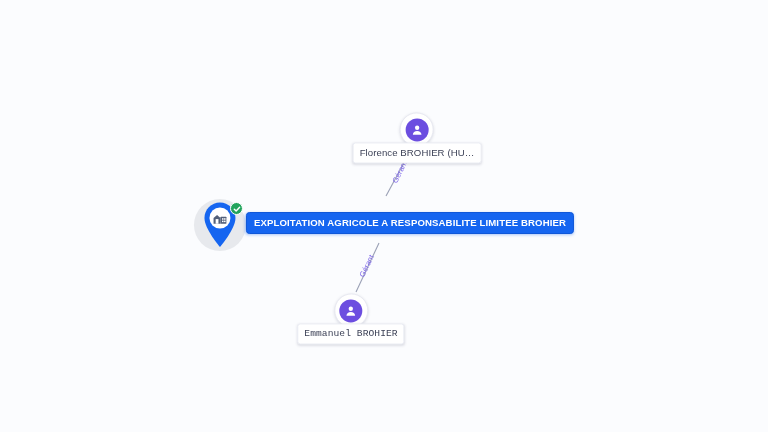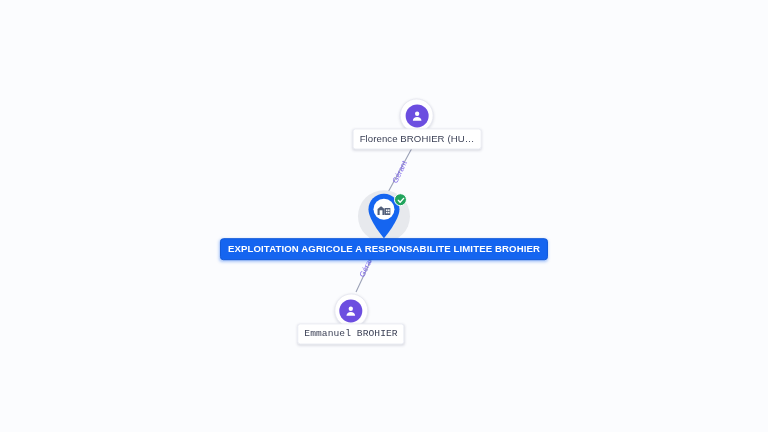--- a/index.html
+++ b/index.html
@@ -77,21 +77,21 @@
     box-shadow: 0 1px 2.5px rgba(40, 45, 80, 0.14);
     white-space: nowrap;
     z-index: 4;
   }
 
   
   #company-node {
     position: absolute;
     transform: translate(-50%, -50%);
     display: flex;
-    flex-direction: column;
+    flex-direction: row;
     align-items: center;
   }
   .pin-halo {
     position: relative;
     width: 52px;
     height: 52px;
     border-radius: 50%;
     background: #e7e9ed;
     display: flex;
     align-items: flex-start;
@@ -159,21 +159,21 @@
 
   <svg id="edge-layer" viewBox="0 0 768 432" width="768" height="432">
     <line x1="412" y1="148" x2="386" y2="196" stroke="#9aa0b5" stroke-width="1.1"></line>
     <line x1="356" y1="292" x2="379" y2="243" stroke="#9aa0b5" stroke-width="1.1"></line>
   </svg>
 
   <div class="edge-label" style="left:400px; top:172px;">Gérant</div>
 
   <div class="edge-label" style="left:367px; top:266px;">Gérant</div>
 
-  <div class="node" style="left:417px; top:124px;">
+  <div class="node" style="left:417px; top:138px;">
     <div class="person-avatar">
       <div class="disc">
         <svg width="13" height="13" viewBox="0 0 24 24" fill="#ffffff">
           <circle cx="12" cy="8" r="4"></circle>
           <path d="M4 21c0-4.2 3.6-7 8-7s8 2.8 8 7z"></path>
         </svg>
       </div>
     </div>
     <div class="node-label">Florence BROHIER (HU…</div>
   </div>

